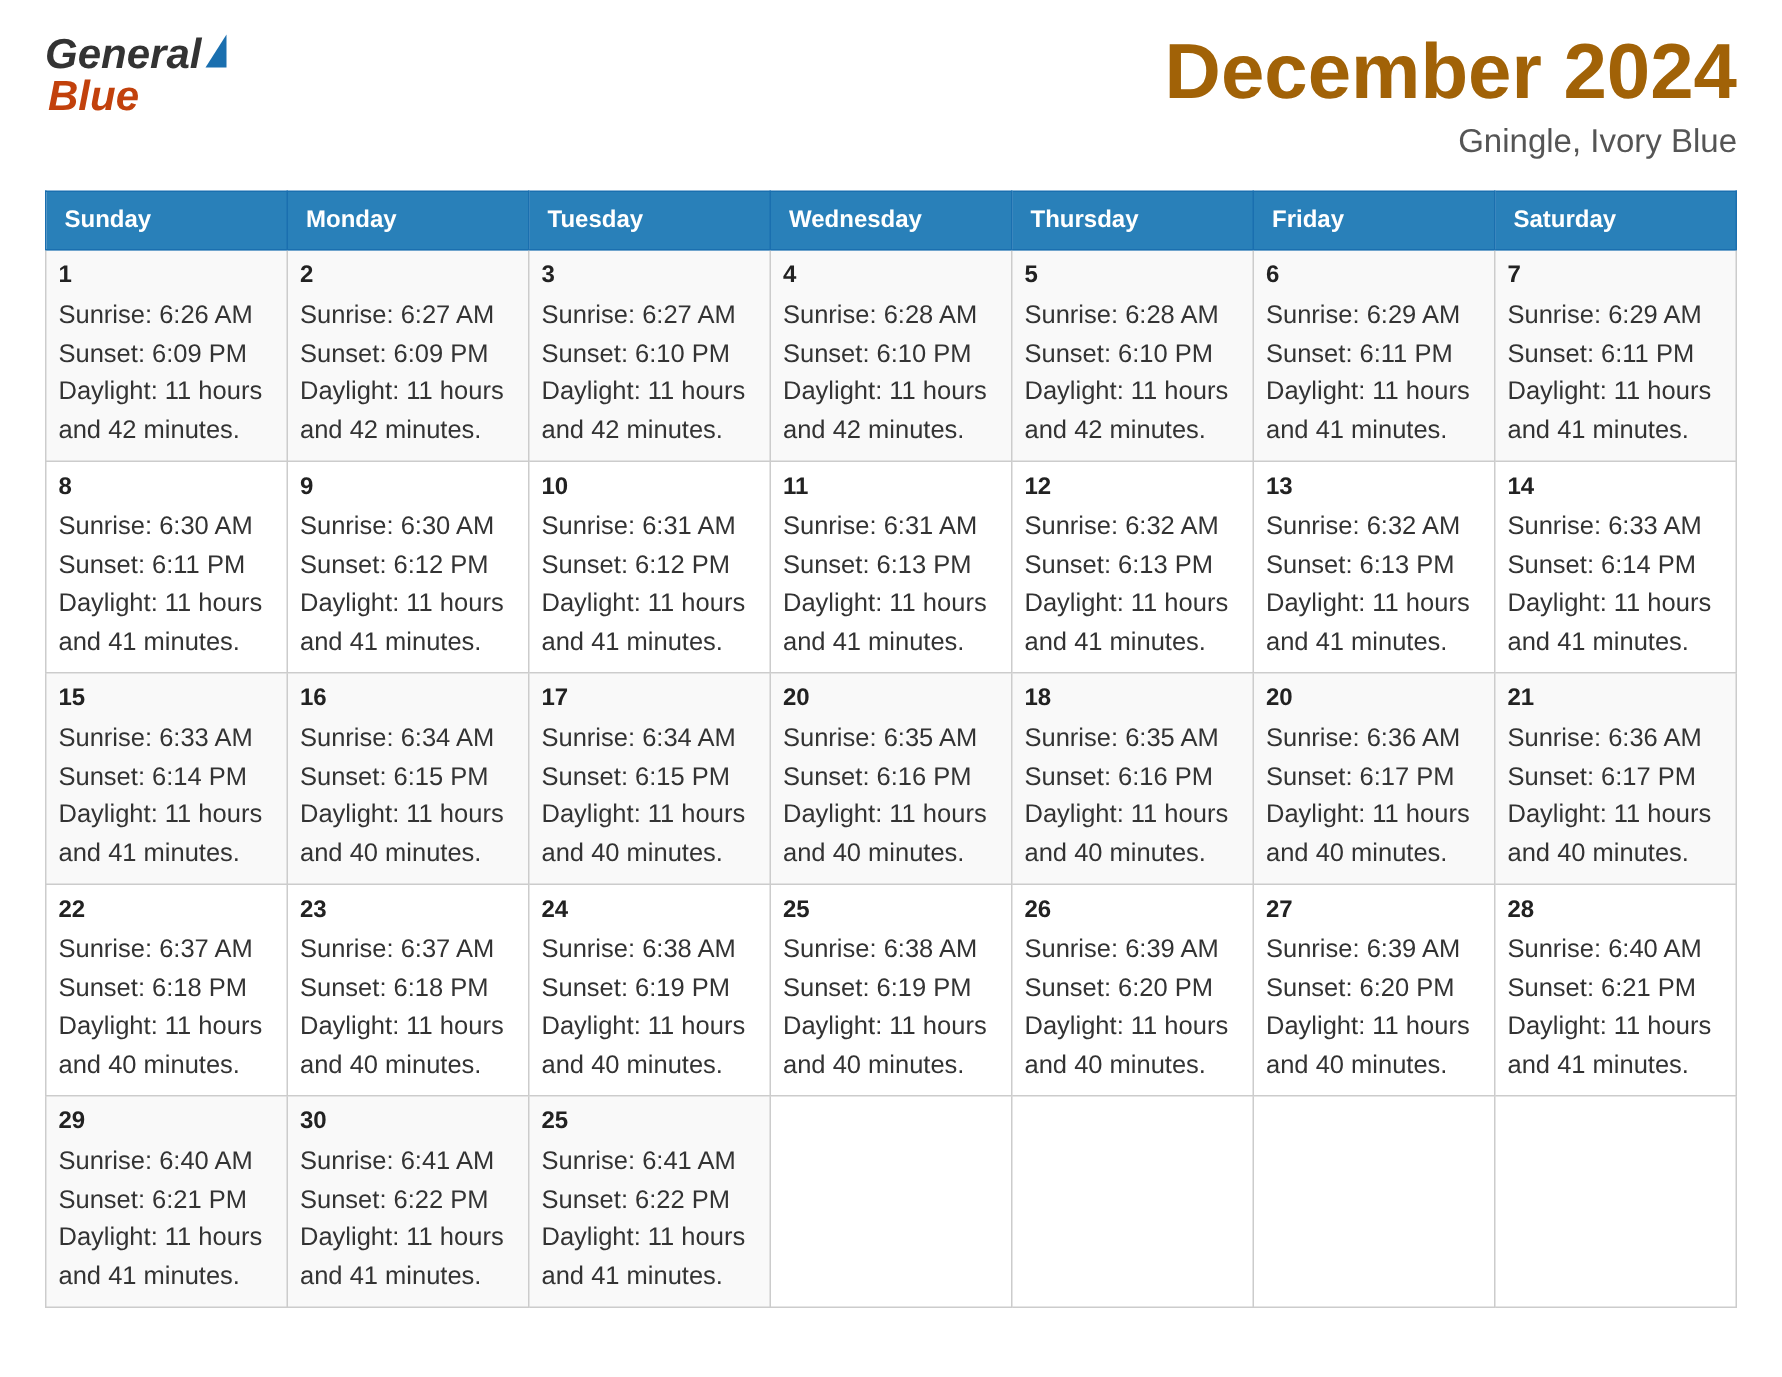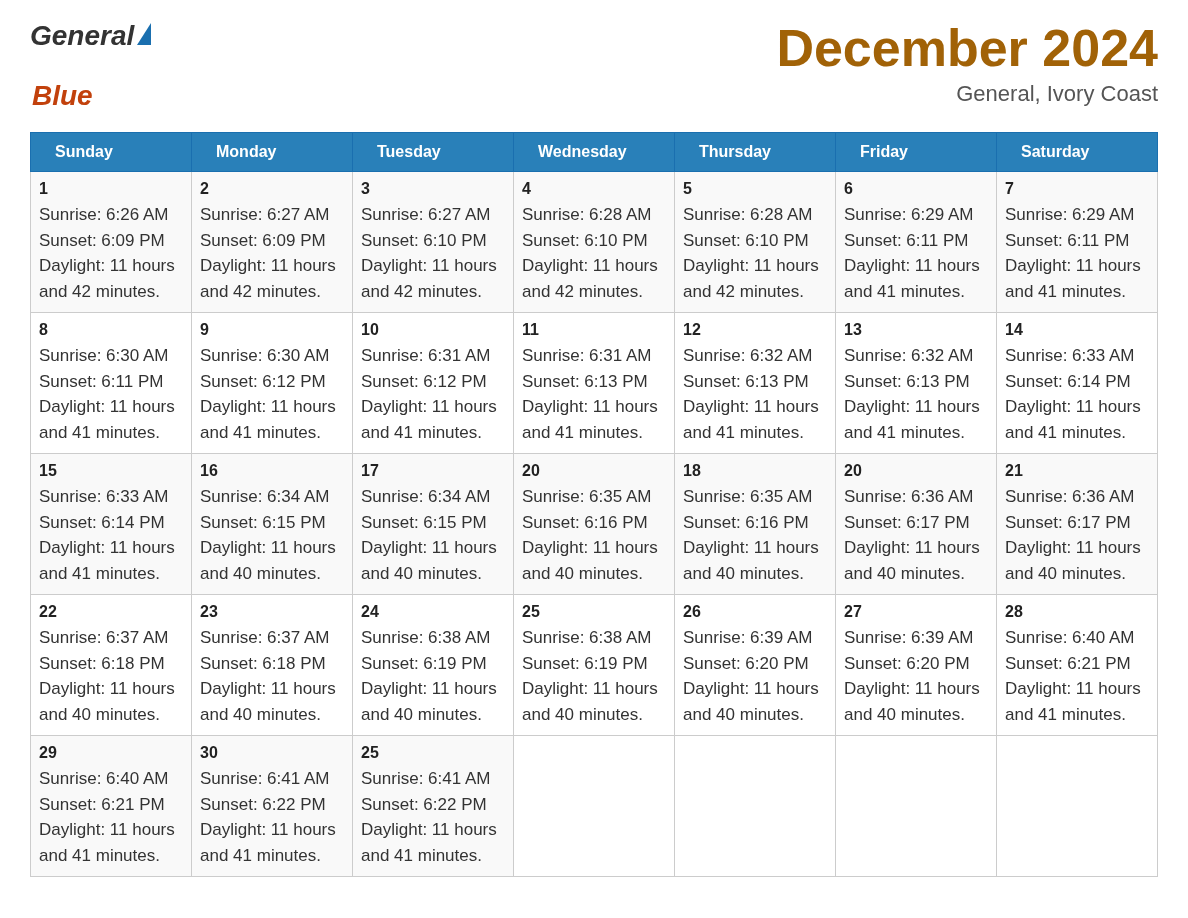--- a/index.html
+++ b/index.html
@@ -13,21 +13,20 @@
     .header {
       display: flex;
       justify-content: space-between;
       align-items: flex-start;
       margin-bottom: 20px;
     }
     .logo {
       display: flex;
       flex-direction: column;
       align-items: flex-start;
-      gap: 32px;
     }
     .logo-top {
       display: flex;
       align-items: center;
     }
     .logo-general {
       font-size: 28px;
       font-weight: bold;
       color: #333;
       font-style: italic;
@@ -66,21 +65,21 @@
     .calendar {
       width: 100%;
       border-collapse: collapse;
       border: 1px solid #aaa;
     }
     .calendar th {
       background-color: #2980b9;
       color: white;
       font-size: 16px;
       font-weight: bold;
-      padding: 10px 24px;
+      padding: 10px 12px;
       text-align: left;
       border: 1px solid #1a6faf;
     }
     .calendar td {
       vertical-align: top;
       padding: 8px;
       border: 1px solid #ccc;
       width: 14.28%;
       min-height: 100px;
       font-size: 13px;
@@ -115,21 +114,21 @@
 <div class="header">
   <div class="logo">
     <div class="logo-top">
       <span class="logo-general">General</span>
       <div class="logo-triangle"></div>
     </div>
     <span class="logo-blue">Blue</span>
   </div>
   <div class="title-section">
     <div class="month-title">December 2024</div>
-    <div class="location">General, Ivory Coast</div>
+    <div class="location">Gningle, Ivory Blue</div>
   </div>
 </div>
 
 <table class="calendar">
   <thead>
     <tr>
       <th>Sunday</th>
       <th>Monday</th>
       <th>Tuesday</th>
       <th>Wednesday</th>

